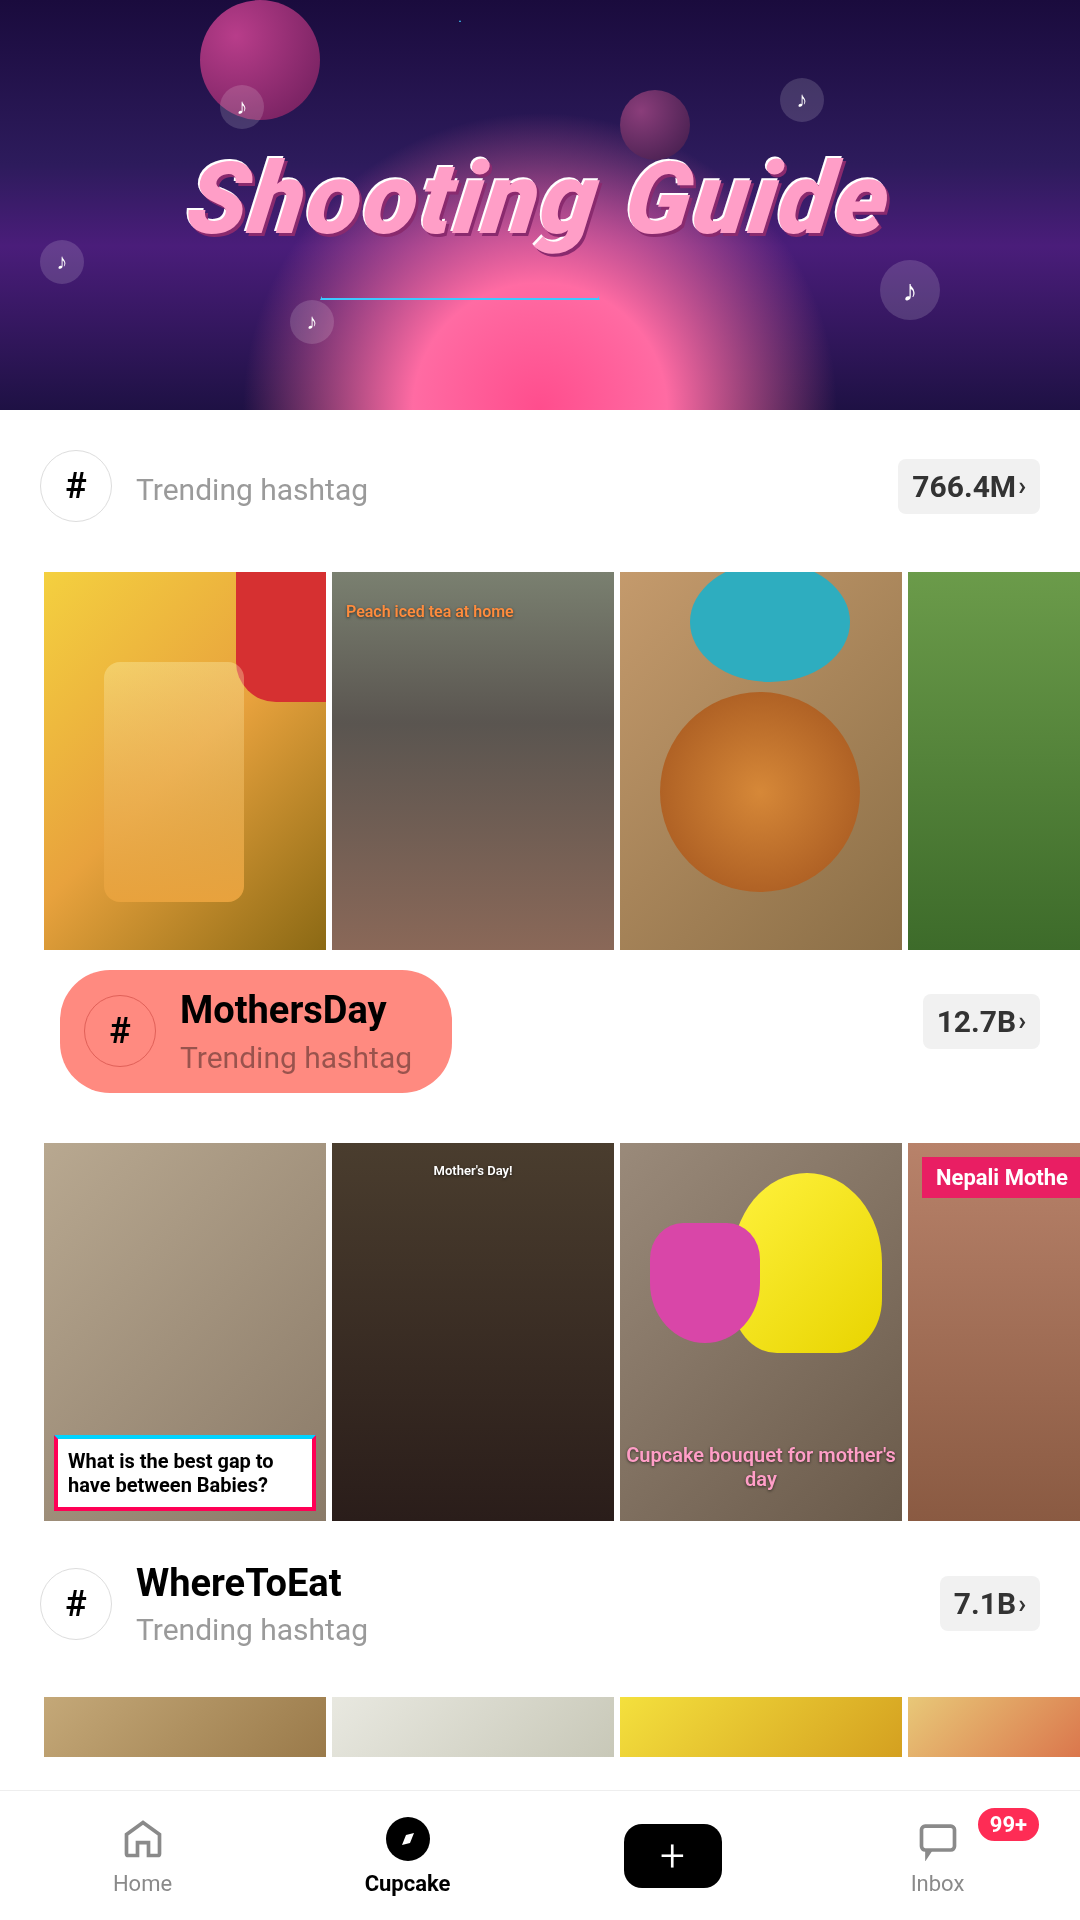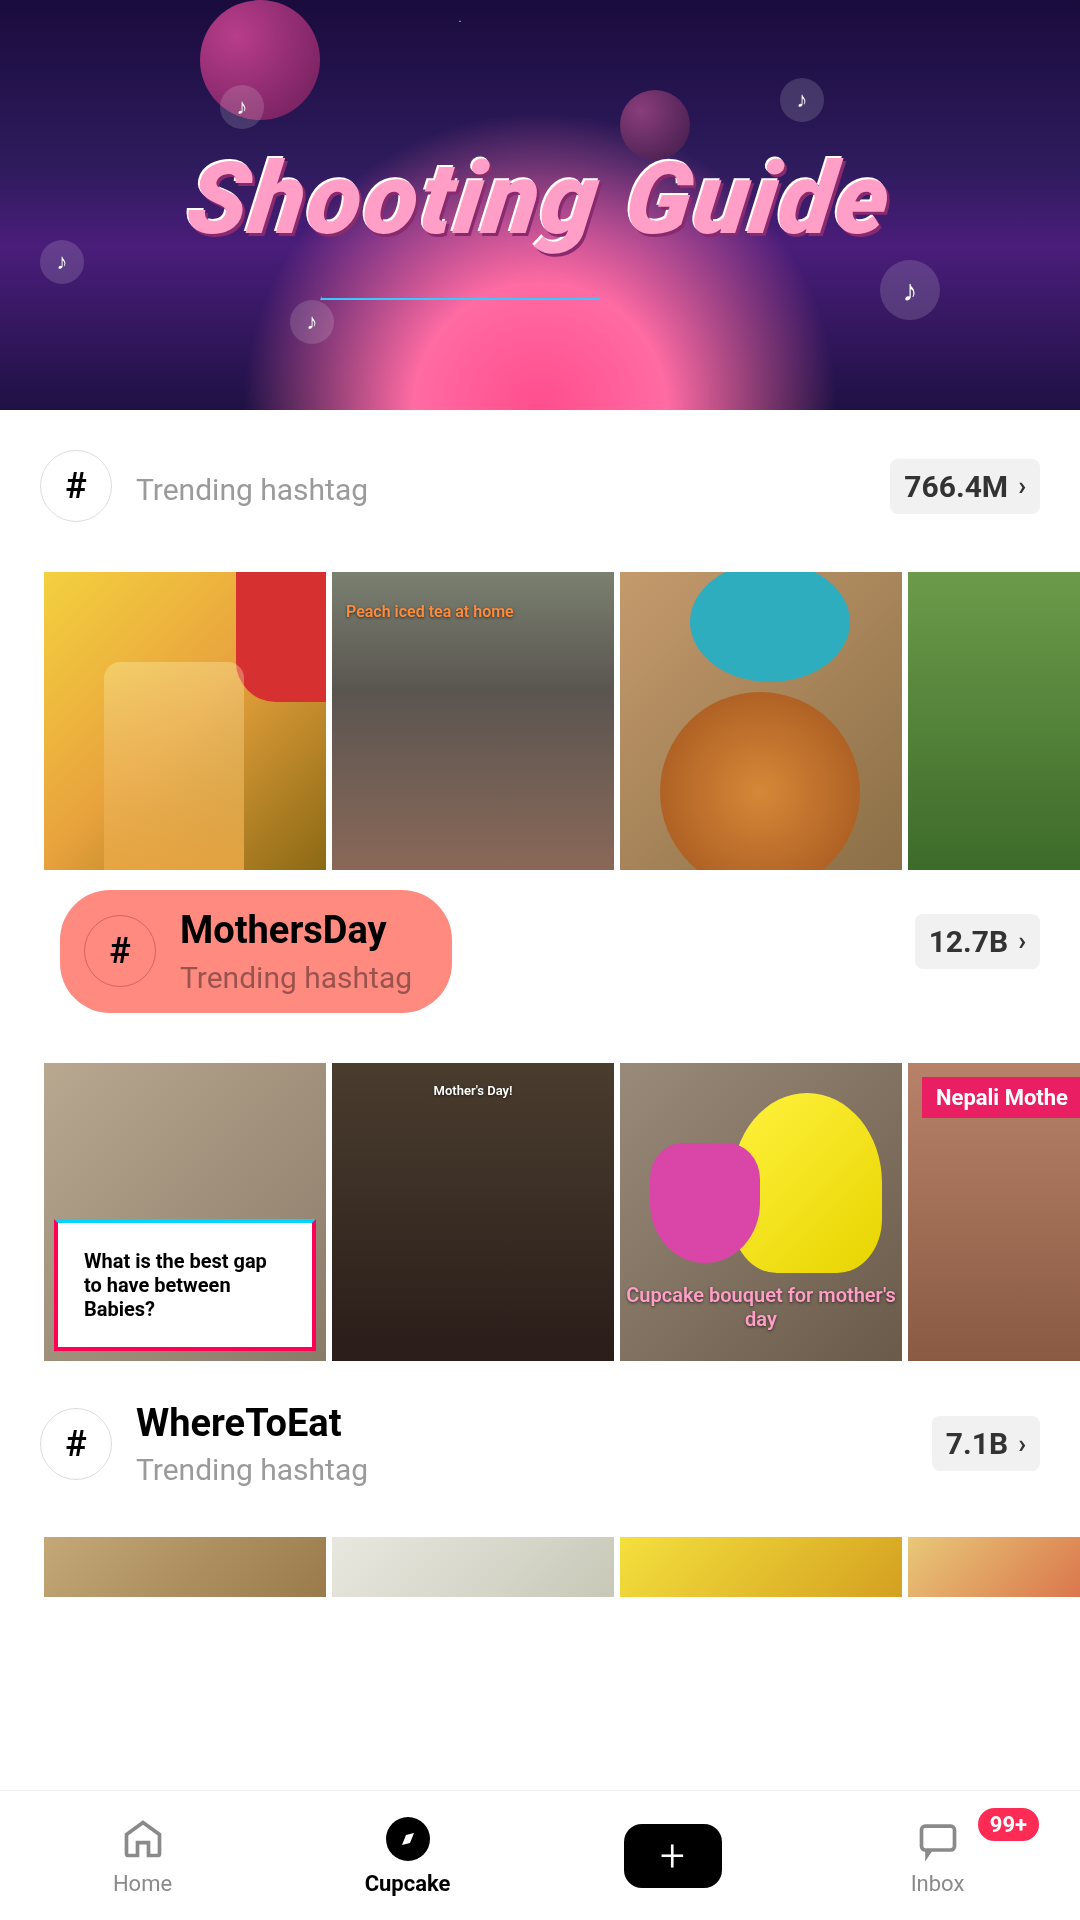--- a/index.html
+++ b/index.html
@@ -13,42 +13,42 @@
 .banner .c2{top:90px;left:620px;width:70px;height:70px;background:radial-gradient(circle at 30% 30%,#8a3d7a,#3d1b4a)}
 .banner .icon-float{position:absolute;width:44px;height:44px;border-radius:50%;background:rgba(255,255,255,.15);display:flex;align-items:center;justify-content:center;color:#fff;font-size:22px;font-weight:bold}
 .banner .i1{top:85px;left:220px}.banner .i2{top:240px;left:40px}.banner .i3{top:300px;left:290px}.banner .i4{top:78px;left:780px}.banner .i5{top:260px;left:880px;width:60px;height:60px;font-size:30px}
 .content{padding:0}
 .hashtag-section{padding:40px 40px 20px}
 .hashtag-row{display:flex;align-items:center;gap:24px}
 .hash-icon{width:72px;height:72px;border:1px solid #ddd;border-radius:50%;display:flex;align-items:center;justify-content:center;font-size:36px;font-weight:600;color:#000;flex-shrink:0}
 .hash-info{flex:1}
 .hash-name{font-size:38px;font-weight:700;color:#000;line-height:1.2}
 .hash-sub{font-size:30px;color:#9a9a9a;margin-top:6px}
-.hash-count{background:#f1f1f1;padding:10px 14px;border-radius:8px;display:flex;align-items:center;gap:10px;font-size:30px;font-weight:700;color:#333}
+.hash-count{background:#f1f1f1;padding:10px 14px;border-radius:8px;display:flex;align-items:center;gap:2px;font-size:30px;font-weight:700;color:#333}
 .hash-count .chev{font-size:26px}
 .highlighted{background:#ff8a80;border-radius:50px;padding:18px 40px 18px 24px;display:inline-flex;margin:20px 0 0 20px}
 .highlighted .hash-icon{border-color:#e06058;color:#000}
 .highlighted .hash-name{color:#000}
 .highlighted .hash-sub{color:rgba(0,0,0,.4)}
 .h-section-2{padding:0 40px 20px;display:flex;align-items:center}
 .h-section-2 .spacer{flex:1}
 .thumbs{display:flex;gap:6px;padding:0 0 0 44px;margin-top:30px;overflow:hidden}
-.thumb{width:282px;height:298px;flex-shrink:0;background:#ccc;position:relative;overflow:hidden}
+.thumb{width:282px;height:378px;flex-shrink:0;background:#ccc;position:relative;overflow:hidden}
 .thumb .cap{position:absolute;color:#fff;font-size:16px;font-weight:600;text-shadow:0 1px 3px rgba(0,0,0,.6)}
 .t1-1{background:linear-gradient(135deg,#f4d03f 0%,#e8a23d 50%,#8b6914 100%)}
 .t1-1::before{content:"";position:absolute;top:0;right:0;width:90px;height:130px;background:#d63031;border-radius:0 0 0 40px}
 .t1-1::after{content:"";position:absolute;top:90px;left:60px;width:140px;height:240px;background:linear-gradient(180deg,rgba(255,255,200,.3),#e8a23d);border-radius:16px}
 .t1-2{background:linear-gradient(180deg,#7a8070 0%,#5a5550 40%,#8a6858 100%)}
 .t1-2 .cap{top:30px;left:14px;color:#ff8c3d}
 .t1-3{background:linear-gradient(135deg,#c49a6c 0%,#8b6f47 100%)}
 .t1-3::before{content:"";position:absolute;top:120px;left:40px;width:200px;height:200px;background:radial-gradient(circle,#d68838,#a0521d);border-radius:50%}
 .t1-3::after{content:"";position:absolute;top:-10px;left:70px;width:160px;height:120px;background:#2eadbf;border-radius:50%}
 .t1-4{background:linear-gradient(180deg,#6b9b4a 0%,#3d6b2a 100%)}
 .t2-1{background:linear-gradient(135deg,#b8a890 0%,#8a7a68 100%)}
-.t2-1 .box{position:absolute;bottom:10px;left:10px;right:10px;background:#fff;border:4px solid #ff0055;border-top-color:#00d4ff;padding:26px;font-size:20px;font-weight:700;color:#000}
+.t2-1 .box{position:absolute;bottom:10px;left:10px;right:10px;background:#fff;border:4px solid #ff0055;border-top-color:#00d4ff;padding:10px;font-size:20px;font-weight:700;color:#000}
 .t2-2{background:linear-gradient(180deg,#4a3d2e 0%,#2a1d1a 100%)}
 .t2-2 .cap{top:20px;left:0;right:0;text-align:center;font-size:13px}
 .t2-3{background:linear-gradient(135deg,#9a8a7a 0%,#6a5a4a 100%)}
 .t2-3 .cap{bottom:30px;left:0;right:0;text-align:center;font-size:20px;color:#ff9ec7}
 .t2-3::before{content:"";position:absolute;top:30px;right:20px;width:150px;height:180px;background:linear-gradient(135deg,#fff23d,#e8d400);border-radius:50% 50% 30% 30%}
 .t2-3::after{content:"";position:absolute;top:80px;left:30px;width:110px;height:120px;background:#d946a8;border-radius:30% 30% 50% 50%}
 .t2-4{background:linear-gradient(180deg,#b8826a 0%,#8a5a42 100%)}
 .t2-4 .top-label{position:absolute;top:14px;left:14px;background:#e91e63;color:#fff;padding:8px 14px;font-size:22px;font-weight:700}
 .t3-all{height:60px}
 .t3-1{background:linear-gradient(135deg,#c4a878 0%,#9a7a4a 100%)}

